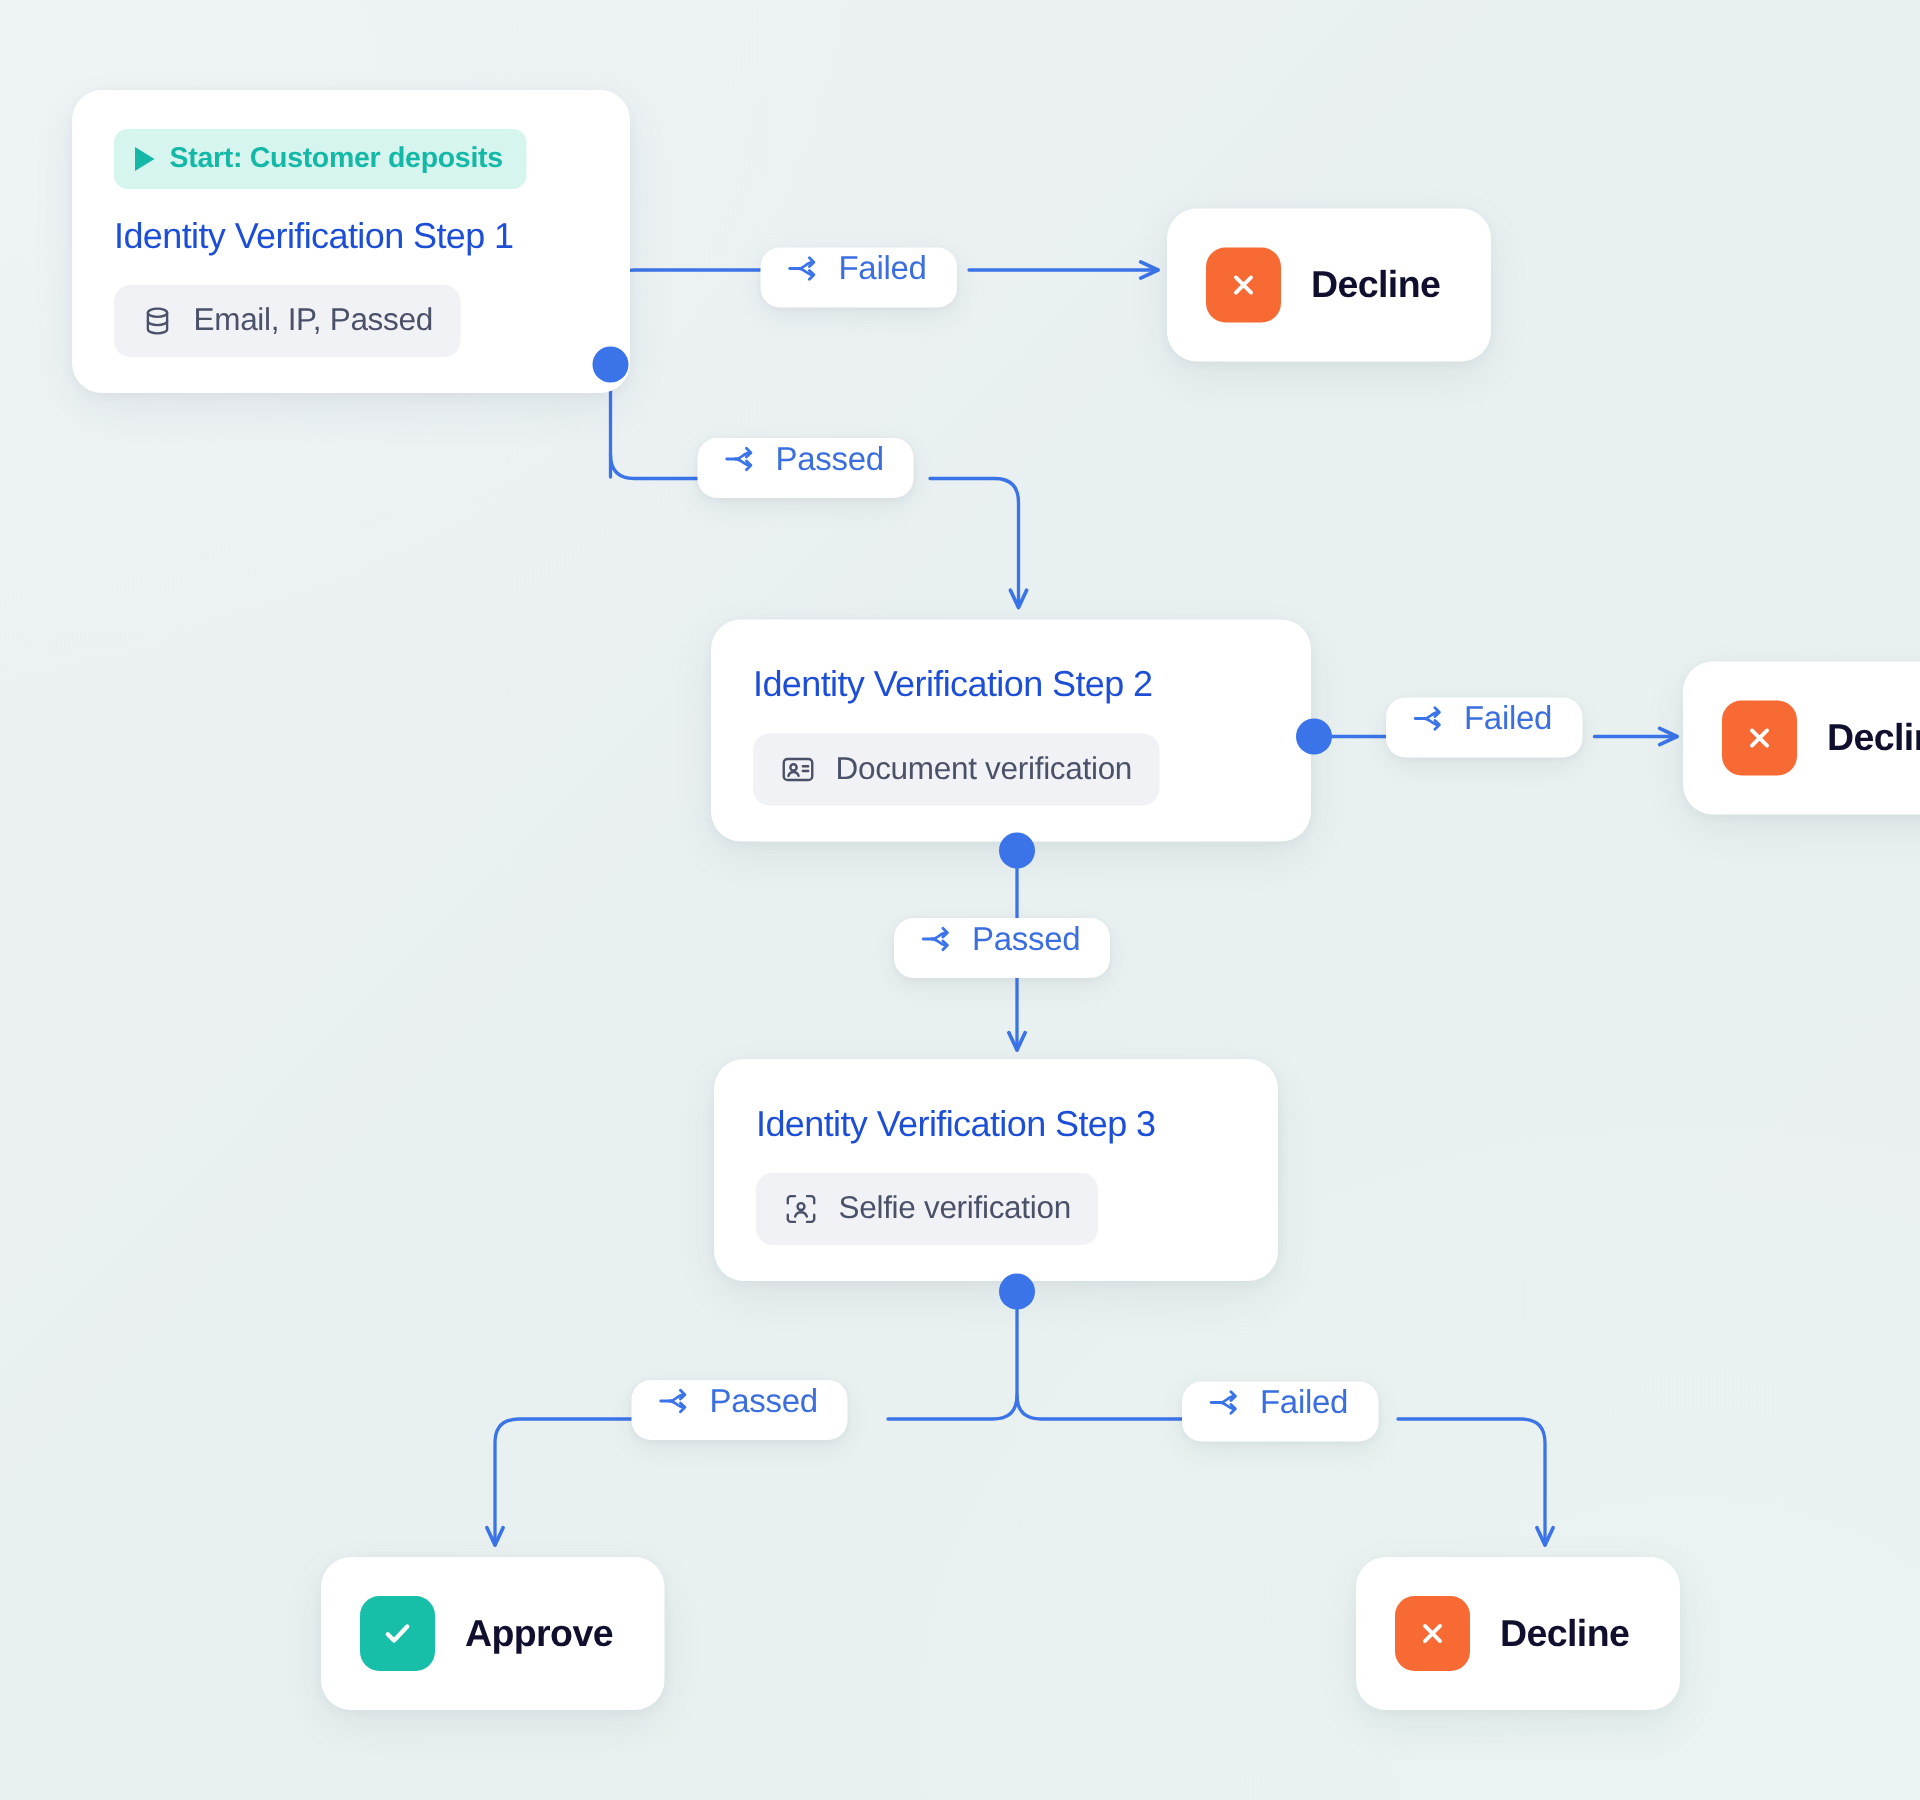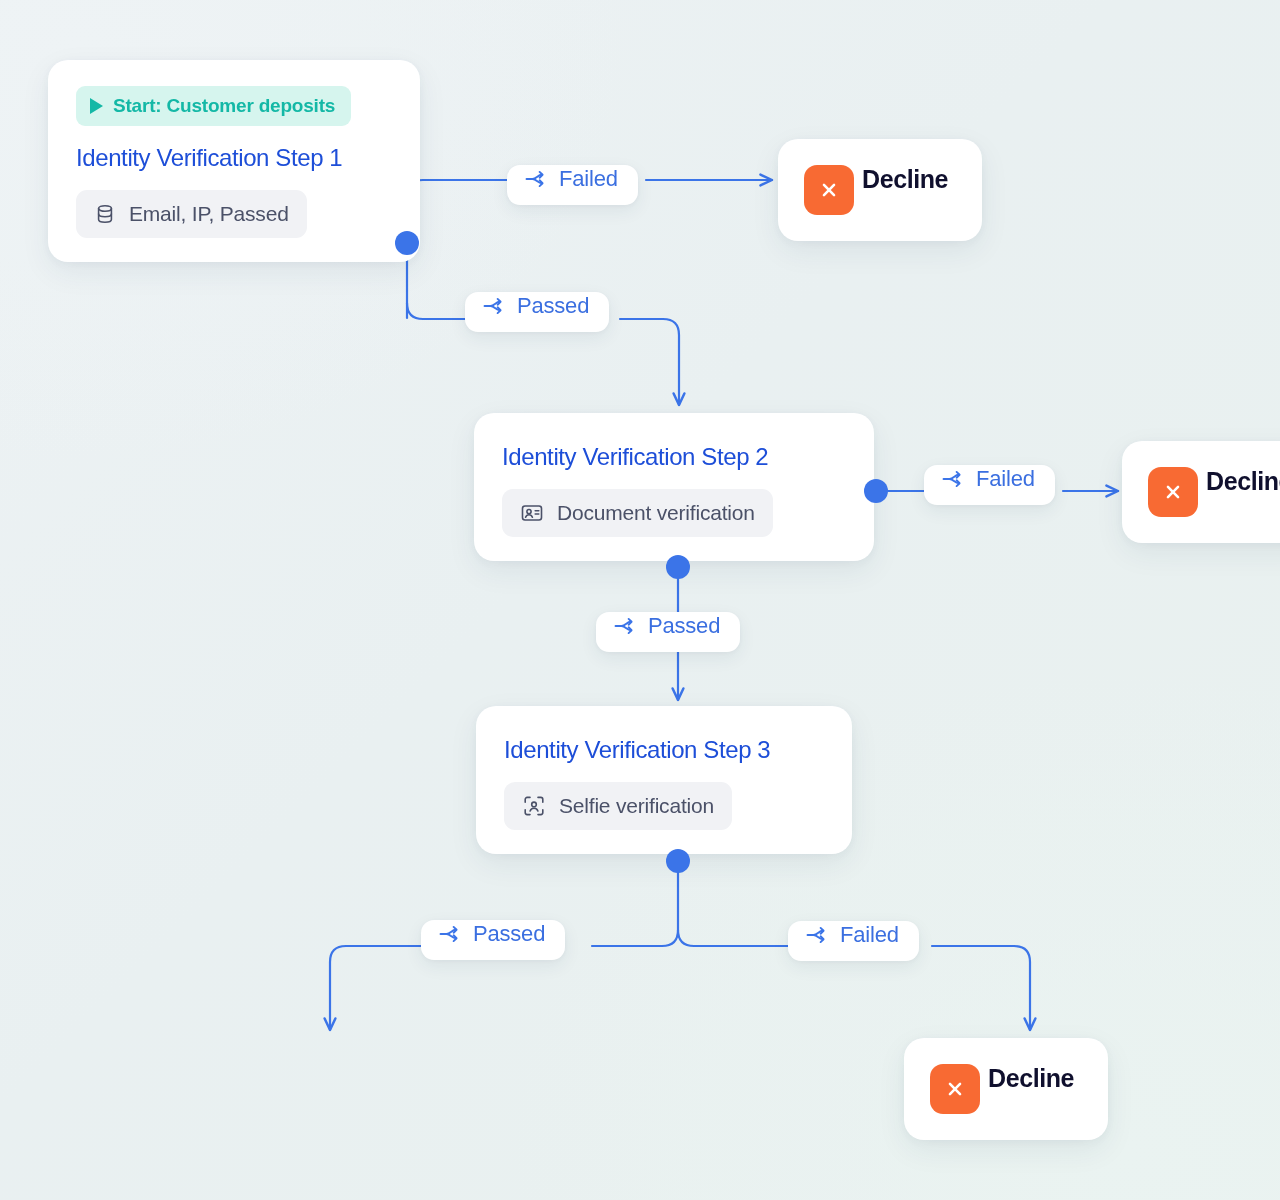--- a/index.html
+++ b/index.html
@@ -86,22 +86,22 @@
     font-size: 21px;
     color: #4b5168;
     letter-spacing: -0.2px;
     white-space: nowrap;
   }
   .chip svg { display: block; flex: none; }
 
   
   .terminal {
     display: flex;
-    align-items: flex-start;
-    gap: 8px;
+    align-items: center;
+    gap: 20px;
     padding: 26px 34px 26px 26px;
   }
   .term-icon {
     width: 50px; height: 50px;
     border-radius: 13px;
     display: flex;
     align-items: center;
     justify-content: center;
     flex: none;
   }
@@ -240,20 +240,28 @@
 
   <div class="node terminal" style="left:1122px; top:441px;">
     <span class="term-icon decline">
       <svg width="22" height="22" viewBox="0 0 24 24" fill="none" stroke="#ffffff" stroke-width="2.8" stroke-linecap="round">
           <path d="M6.5 6.5l11 11M17.5 6.5l-11 11"></path>
         </svg>
     </span>
     <span class="term-label">Decline</span>
   </div>
 
+  <div class="node terminal" style="left:214px; top:1038px;">
+    <span class="term-icon approve">
+      <svg width="24" height="24" viewBox="0 0 24 24" fill="none" stroke="#ffffff" stroke-width="2.9" stroke-linecap="round" stroke-linejoin="round">
+          <path d="M5.5 12.5l4.2 4.2 8.8-9.4"></path>
+        </svg>
+    </span>
+    <span class="term-label">Approve</span>
+  </div>
 
   <div class="node terminal" style="left:904px; top:1038px;">
     <span class="term-icon decline">
       <svg width="22" height="22" viewBox="0 0 24 24" fill="none" stroke="#ffffff" stroke-width="2.8" stroke-linecap="round">
           <path d="M6.5 6.5l11 11M17.5 6.5l-11 11"></path>
         </svg>
     </span>
     <span class="term-label">Decline</span>
   </div>
 

